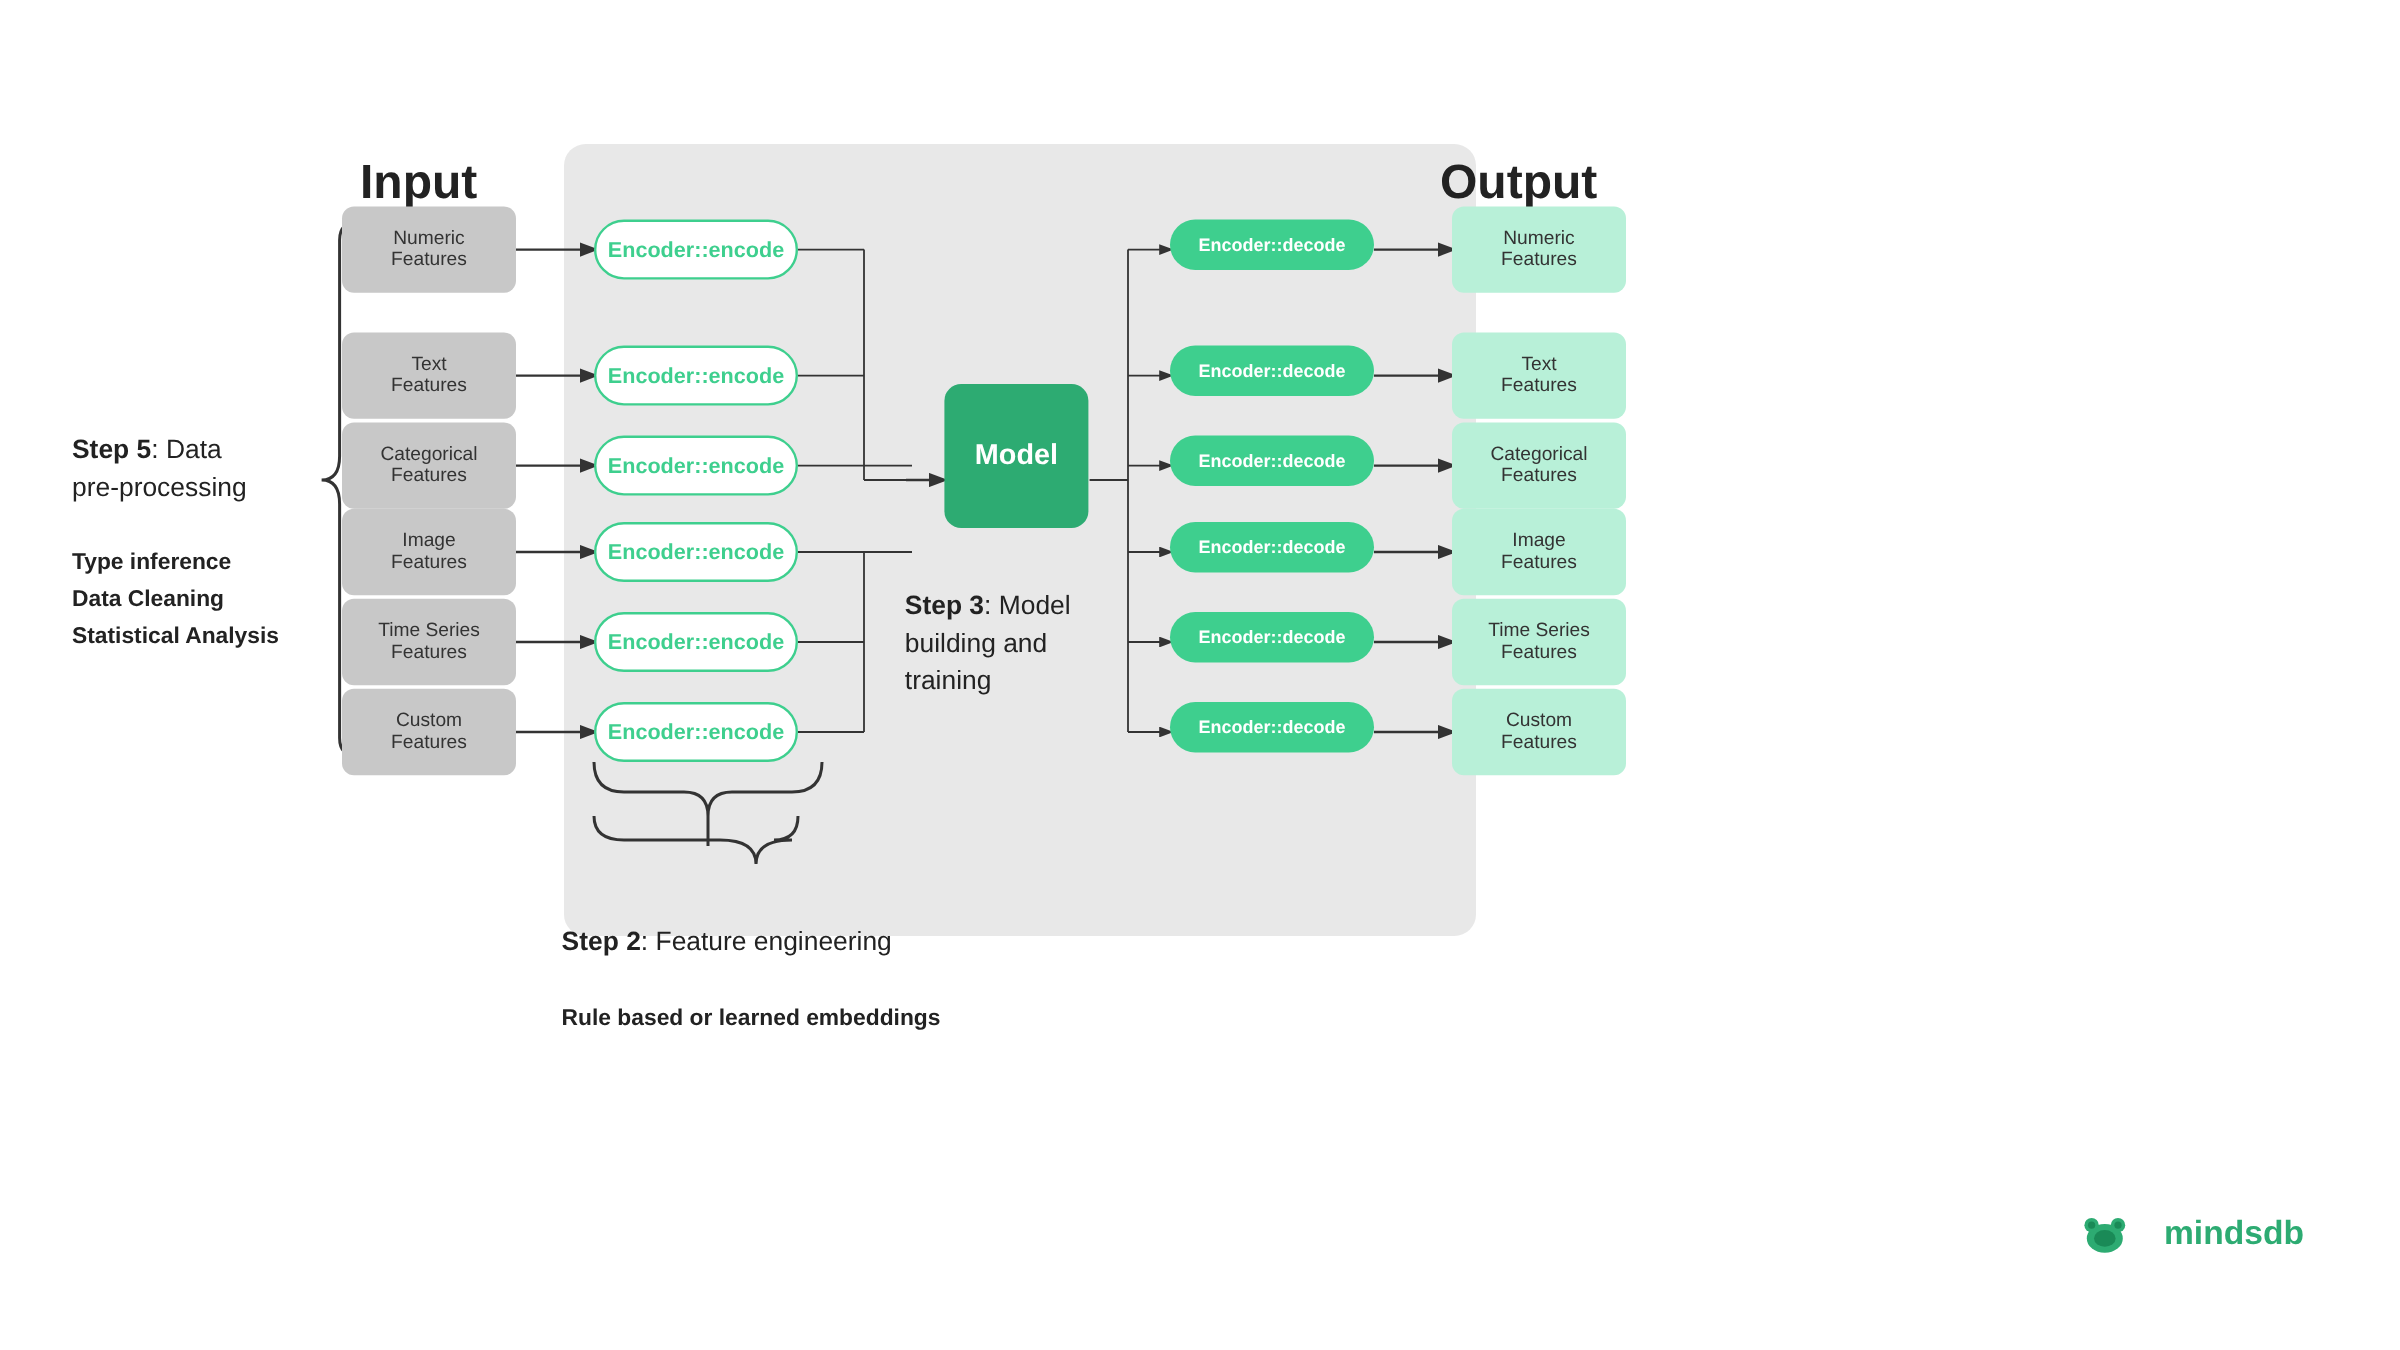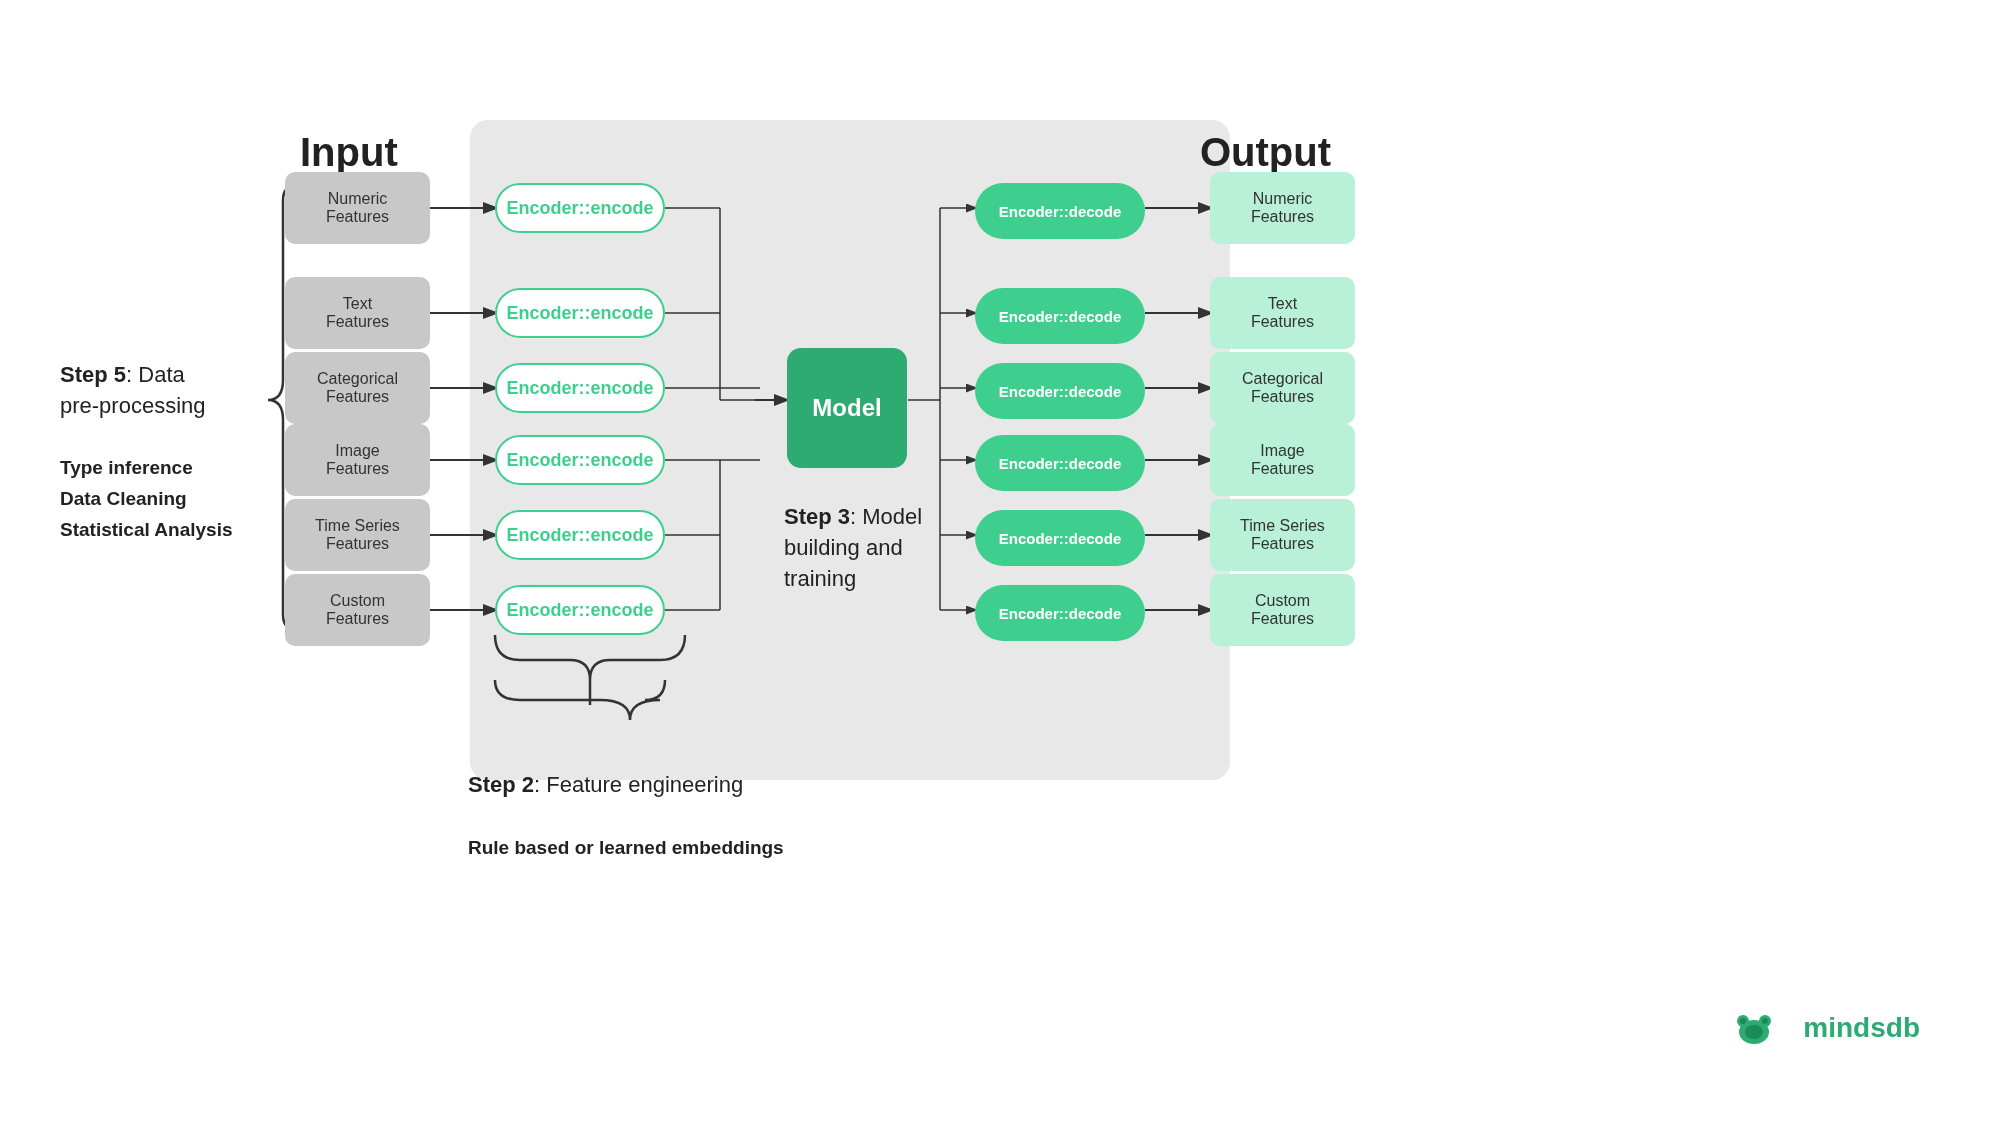--- a/index.html
+++ b/index.html
@@ -72,21 +72,21 @@
       color: #3ecf8e;
       font-weight: 600;
     }
 
     
     .decoder-box {
       position: absolute;
       background: #3ecf8e;
       border-radius: 28px;
       width: 170px;
-      height: 56px;
+      height: 42px;
       display: flex;
       align-items: center;
       justify-content: center;
       font-size: 15px;
       color: #fff;
       font-weight: 600;
     }
 
     
     .model-box {
@@ -236,21 +236,21 @@
 
   <div class="input-box" style="left: 285px; top: 574px;">Custom<br>Features</div>
 
   <div class="encoder-box" style="left: 495px; top: 183px;">Encoder::encode</div>
   <div class="encoder-box" style="left: 495px; top: 288px;">Encoder::encode</div>
   <div class="encoder-box" style="left: 495px; top: 363px;">Encoder::encode</div>
   <div class="encoder-box" style="left: 495px; top: 435px;">Encoder::encode</div>
   <div class="encoder-box" style="left: 495px; top: 510px;">Encoder::encode</div>
   <div class="encoder-box" style="left: 495px; top: 585px;">Encoder::encode</div>
 
-  <div class="model-box" style="left: 787px; top: 348px;">Model</div>
+  <div class="model-box" style="left: 787px; top: 320px;">Model</div>
 
   <div class="decoder-box" style="left: 975px; top: 183px;">Encoder::decode</div>
   <div class="decoder-box" style="left: 975px; top: 288px;">Encoder::decode</div>
   <div class="decoder-box" style="left: 975px; top: 363px;">Encoder::decode</div>
   <div class="decoder-box" style="left: 975px; top: 435px;">Encoder::decode</div>
   <div class="decoder-box" style="left: 975px; top: 510px;">Encoder::decode</div>
   <div class="decoder-box" style="left: 975px; top: 585px;">Encoder::decode</div>
 
   <div class="output-box" style="left: 1210px; top: 172px;">Numeric<br>Features</div>
   <div class="output-box" style="left: 1210px; top: 277px;">Text<br>Features</div>
@@ -264,21 +264,21 @@
     <br>
     <span style="font-size:19px; font-weight:700;">Type inference<br>Data Cleaning<br>Statistical Analysis</span>
   </div>
 
   <div class="step-label" style="left: 468px; top: 770px;">
     <span class="bold">Step 2</span>: Feature engineering<br>
     <br>
     <span style="font-size:19px; font-weight:700;">Rule based or learned embeddings</span>
   </div>
 
-  <div class="step-label" style="left: 784px; top: 490px; max-width: 180px; margin-top: 12px;">
+  <div class="step-label" style="left: 754px; top: 490px; max-width: 180px;">
     <span class="bold">Step 3</span>: Model<br>building and<br>training
   </div>
 
   <svg style="position:absolute; left:490px; top:630px;" width="200" height="80">
     <path d="M 5,5 Q 5,30 30,30 L 80,30 Q 100,30 100,50 Q 100,30 120,30 L 170,30 Q 195,30 195,5" fill="none" stroke="#333" stroke-width="2.5"></path>
     <line x1="100" y1="50" x2="100" y2="75" stroke="#333" stroke-width="2.5"></line>
   </svg>
 
   <div class="logo-area">
     <svg class="bear-icon" viewBox="0 0 42 35" xmlns="http://www.w3.org/2000/svg">

